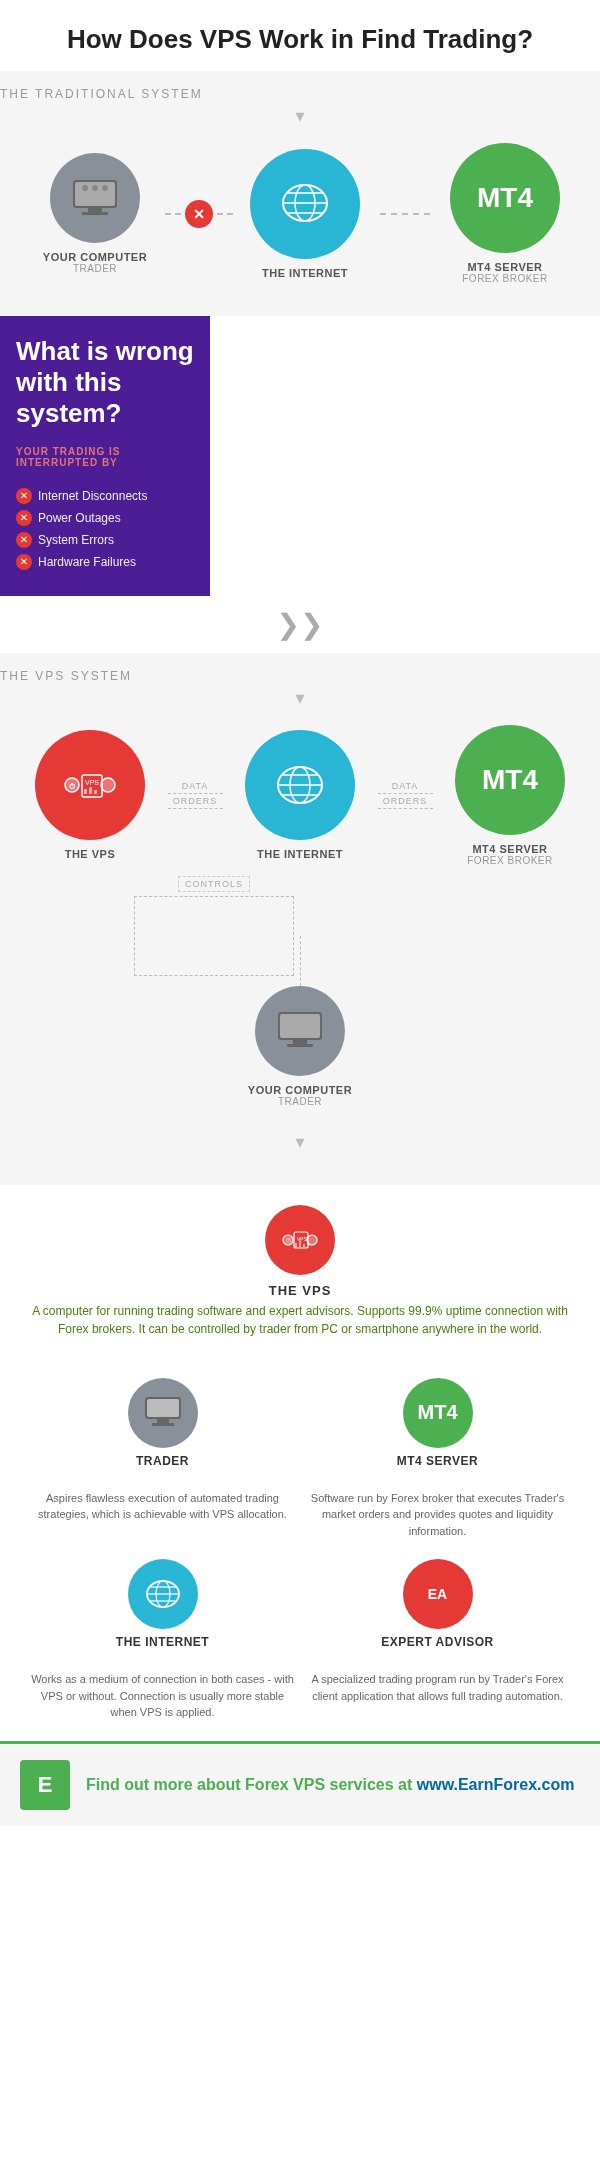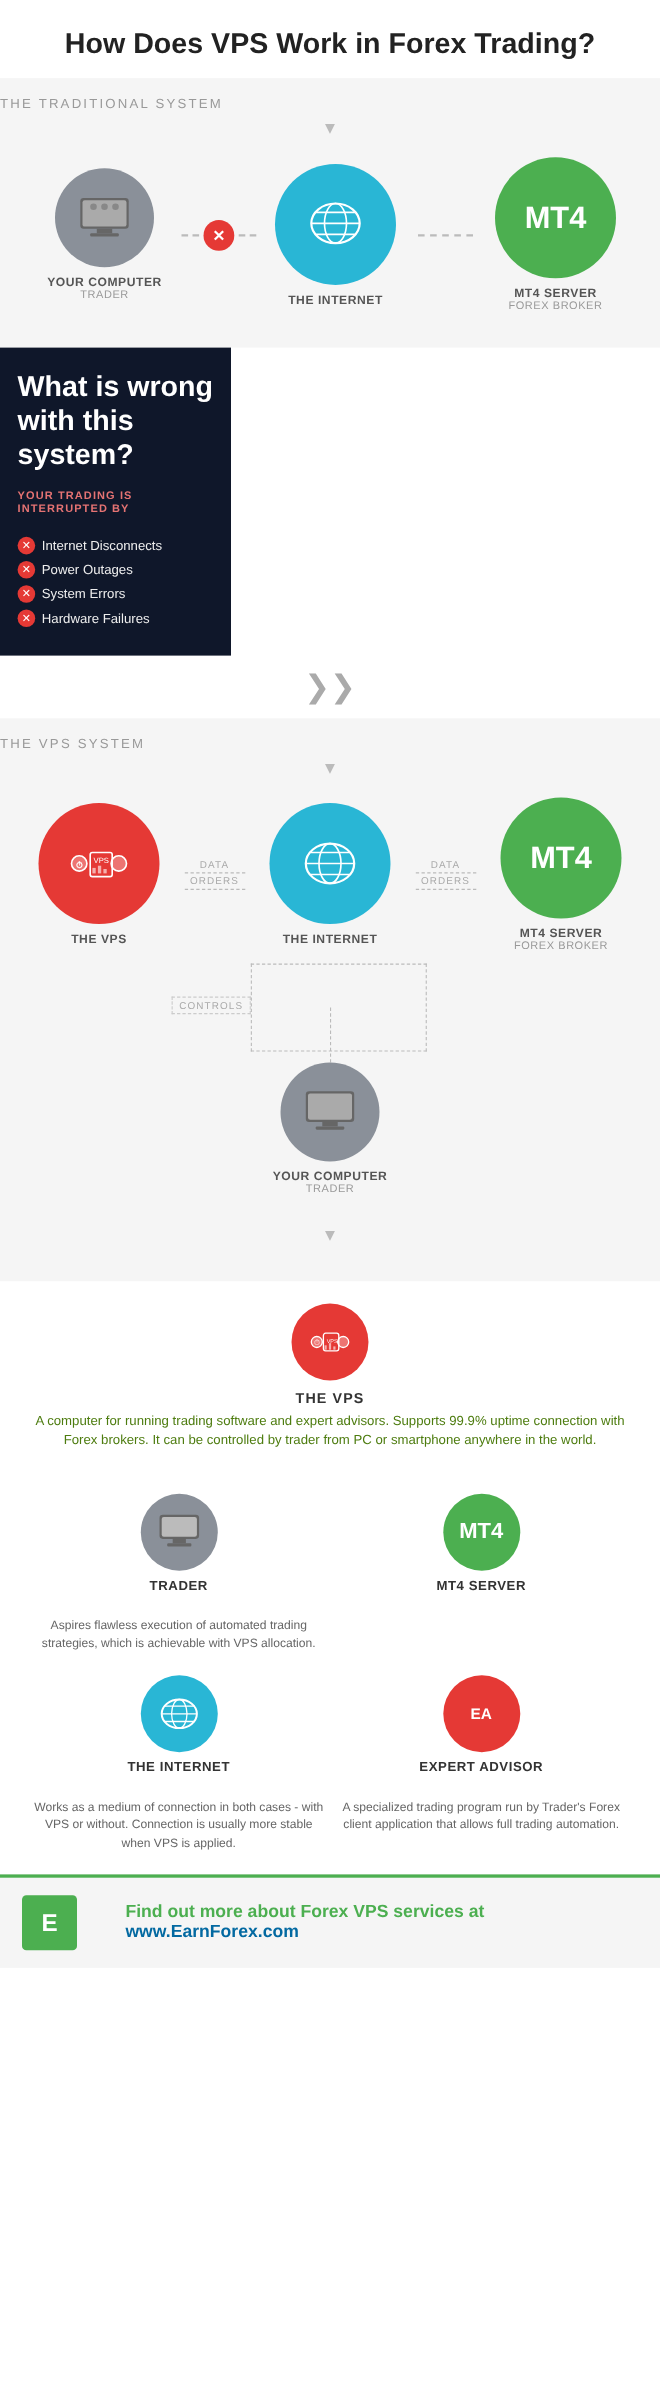--- a/index.html
+++ b/index.html
@@ -120,21 +120,21 @@
       width: 16px;
       border-top: 2px dashed #bbb;
     }
 
     
     .wrong-section {
       display: flex;
       min-height: 200px;
     }
     .wrong-left {
-      background: #0f172a;
+      background: #4c1d95;
       width: 210px;
       min-width: 210px;
       padding: 20px 16px;
       color: #fff;
     }
     .wrong-title {
       font-size: 26px;
       font-weight: bold;
       line-height: 1.2;
       margin-bottom: 16px;
@@ -361,27 +361,26 @@
       border-radius: 4px;
       flex-shrink: 0;
     }
     .footer-text {
       font-size: 16px;
       color: #333;
     }
     .footer-text span {
       color: #4caf50;
       font-weight: bold;
-      margin-left: 28px;
     }
   </style>
 </head>
 <body>
 
-<h1 class="page-title">How Does VPS Work in Forex Trading?</h1>
+<h1 class="page-title">How Does VPS Work in Find Trading?</h1>
 
 <div class="traditional-section">
   <div class="section-label">THE TRADITIONAL SYSTEM</div>
   <div class="arrow-down-small">▾</div>
 
   <div class="diagram-row">
 
     <div class="diagram-node">
       <div class="circle-gray">
         <svg width="50" height="40" viewBox="0 0 50 40" fill="none">
@@ -514,21 +513,21 @@
         <span>MT4</span>
       </div>
       <div class="node-label-main">MT4 SERVER</div>
       <div class="node-label-sub">FOREX BROKER</div>
     </div>
   </div>
 
   <div style="display:flex; justify-content:center; margin-top:10px;">
     <div style="position:relative; width:400px; display:flex; flex-direction:column; align-items:flex-start; padding-left:20px;">
 
-      <div style="display:flex; flex-direction:row; align-items:center; position:relative; left:36px;">
+      <div style="display:flex; flex-direction:column; align-items:center; position:relative; left:14px;">
         <div class="controls-box">CONTROLS</div>
 
         <div style="width:160px; height:80px; border: 1px dashed #bbb; position:relative; display:flex; justify-content:center; align-items:flex-end;">
         </div>
       </div>
     </div>
   </div>
 
   <div style="display:flex; justify-content:center; margin-top:-40px; padding-bottom:16px;">
     <div style="display:flex; flex-direction:column; align-items:center;">
@@ -580,20 +579,21 @@
           <rect x="9" y="28" width="22" height="3" rx="1" fill="#666"></rect>
         </svg>
       </div>
       <div class="desc-grid-title">TRADER</div>
       <div class="desc-grid-text">Aspires flawless execution of automated trading strategies, which is achievable with VPS allocation.</div>
     </div>
 
     <div class="desc-grid-item">
       <div class="desc-icon-circle-green">MT4</div>
       <div class="desc-grid-title">MT4 SERVER</div>
+      <div class="desc-grid-text">Software run by Forex broker that executes Trader's market orders and provides quotes and liquidity information.</div>
     </div>
 
     <div class="desc-grid-item">
       <div class="desc-icon-circle-blue">
         <svg width="40" height="34" viewBox="0 0 40 34" fill="none">
           <ellipse cx="20" cy="17" rx="16" ry="13" fill="none" stroke="white" stroke-width="1.8"></ellipse>
           <ellipse cx="20" cy="17" rx="7" ry="13" fill="none" stroke="white" stroke-width="1.2"></ellipse>
           <line x1="4" y1="17" x2="36" y2="17" stroke="white" stroke-width="1.2"></line>
           <line x1="6" y1="10" x2="34" y2="10" stroke="white" stroke-width="1.2"></line>
           <line x1="6" y1="24" x2="34" y2="24" stroke="white" stroke-width="1.2"></line>

